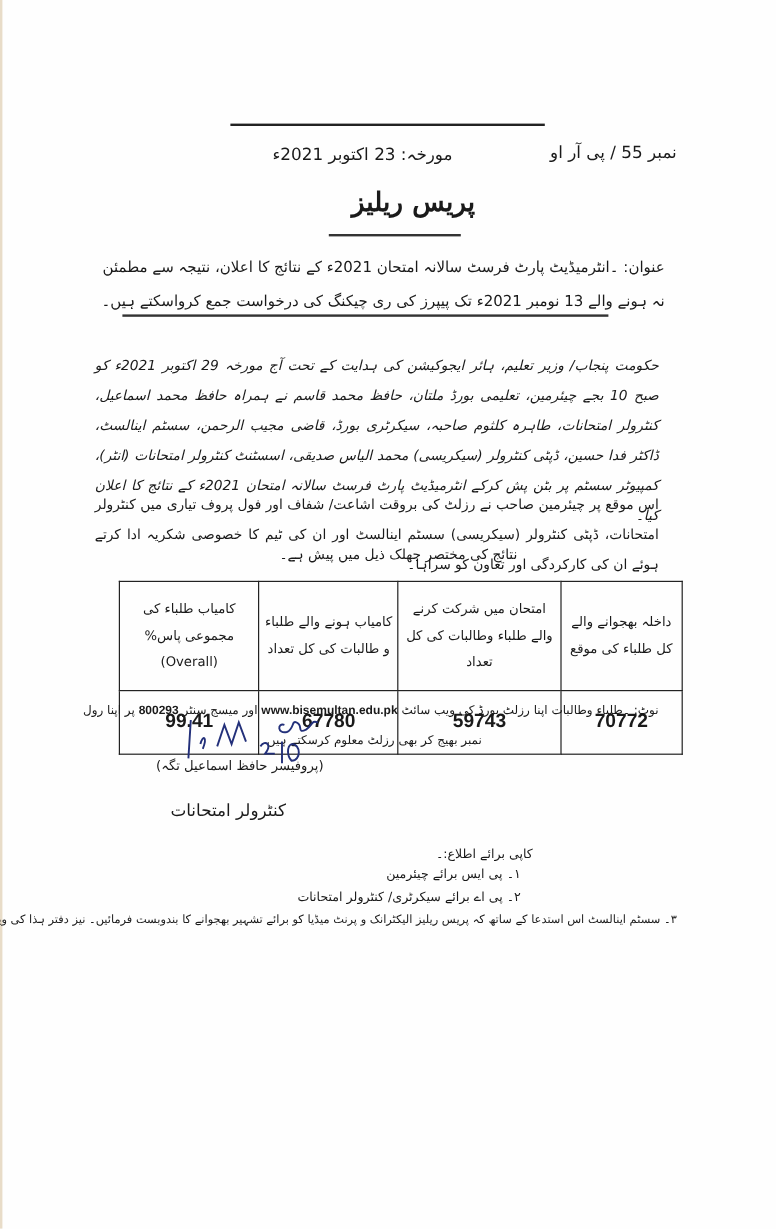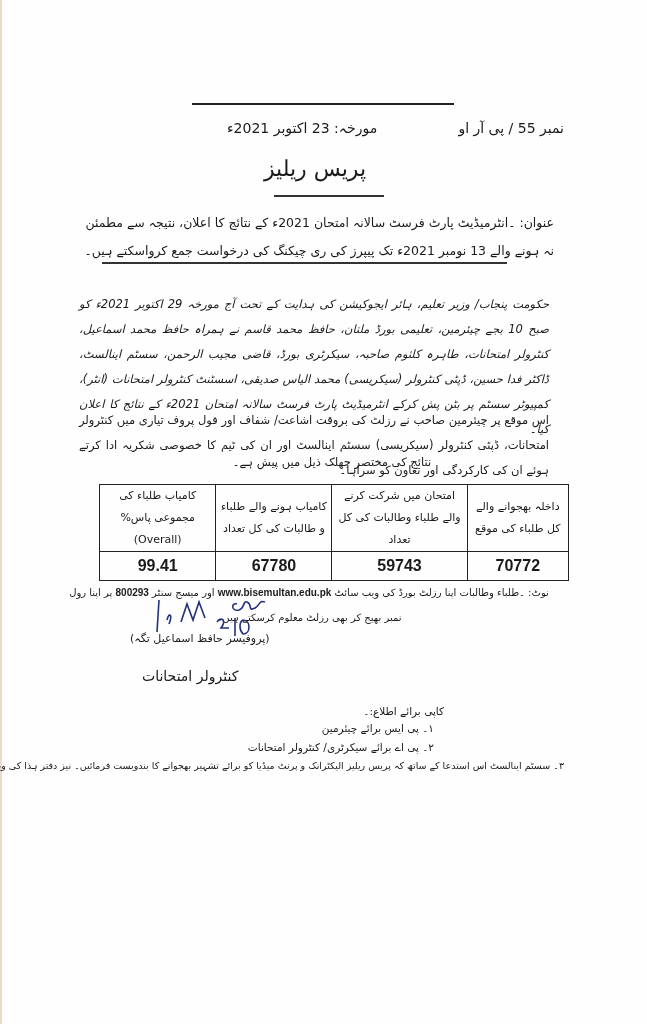--- a/index.html
+++ b/index.html
@@ -21,37 +21,37 @@
     .org-title {
       left: 175px; top: 66px; width: 290px;
       font-family: "DejaVu Serif", serif;
       font-size: 25px; font-weight: bold; text-align: center;
       direction: rtl;
     }
     .org-underline { position: absolute; left: 190px; top: 103px; width: 262px; height: 2px; background: #222; }
     .ref-no { right: 85px; top: 120px; font-size: 14px; }
     .ref-date { left: 225px; top: 120px; font-size: 14px; }
     .pr-title {
-      left: 248px; top: 156px; width: 130px; text-align: center;
-      font-family: "DejaVu Serif", serif; font-size: 22px; font-weight: normal;
+      left: 264px; top: 156px; width: 130px; text-align: right;
+      font-family: "DejaVu Serif", serif; font-size: 22px; font-weight: bold;
     }
     .pr-underline { position: absolute; left: 272px; top: 195px; width: 110px; height: 2px; background: #333; }
     .subject { right: 95px; top: 209px; width: 480px; font-size: 12.5px; line-height: 28px; white-space: normal; text-align: right; }
     .subject-underline { position: absolute; left: 100px; top: 262px; width: 405px; height: 1.5px; background: #333; }
     .para { right: 100px; width: 470px; font-size: 11.5px; line-height: 25px; white-space: normal; text-align: justify; text-align-last: right; direction: rtl; position: absolute; }
     .para1 { top: 292px; font-style: italic; }
     .para2 { top: 408px; }
     .summary-intro { left: 210px; top: 455px; width: 240px; text-align: center; font-size: 11.5px; }
     .results-table {
       position: absolute; left: 97px; top: 484px; width: 470px; height: 85px;
       border-collapse: collapse; direction: rtl;
     }
     .results-table td {
       border: 1.5px solid #222; text-align: center; vertical-align: middle;
-      font-size: 11px; line-height: 22px; padding: 0 4px; white-space: normal;
+      font-size: 11px; line-height: 22px; padding: 12px 4px; white-space: normal;
     }
     .results-table tr.head td { height: 52px; }
     .results-table tr.vals td { height: 28px; font-family: "Liberation Sans", sans-serif; font-weight: bold; font-size: 16px; }
     .note { right: 95px; top: 580px; width: 490px; font-size: 10px; line-height: 25px; white-space: normal; text-align: center; }
     .note .url { font-family: "Liberation Sans", sans-serif; font-weight: bold; direction: ltr; unicode-bidi: embed; }
     .signature { position: absolute; left: 145px; top: 592px; width: 140px; height: 50px; }
     .signer { left: 128px; top: 632px; font-size: 11px; }
     .signer-title { left: 140px; top: 668px; font-size: 14px; }
     .copy-heading { right: 205px; top: 705px; font-size: 10.5px; }
     .copy-item { font-size: 10.5px; position: absolute; direction: rtl; white-space: nowrap; }

